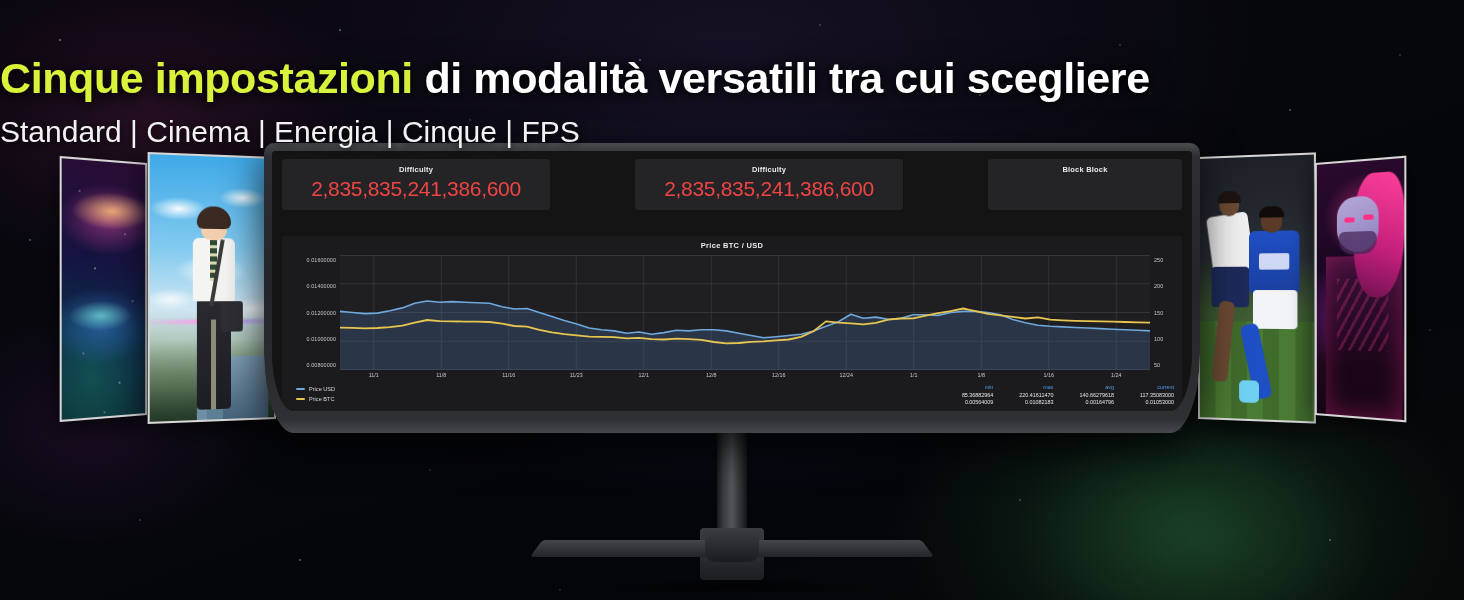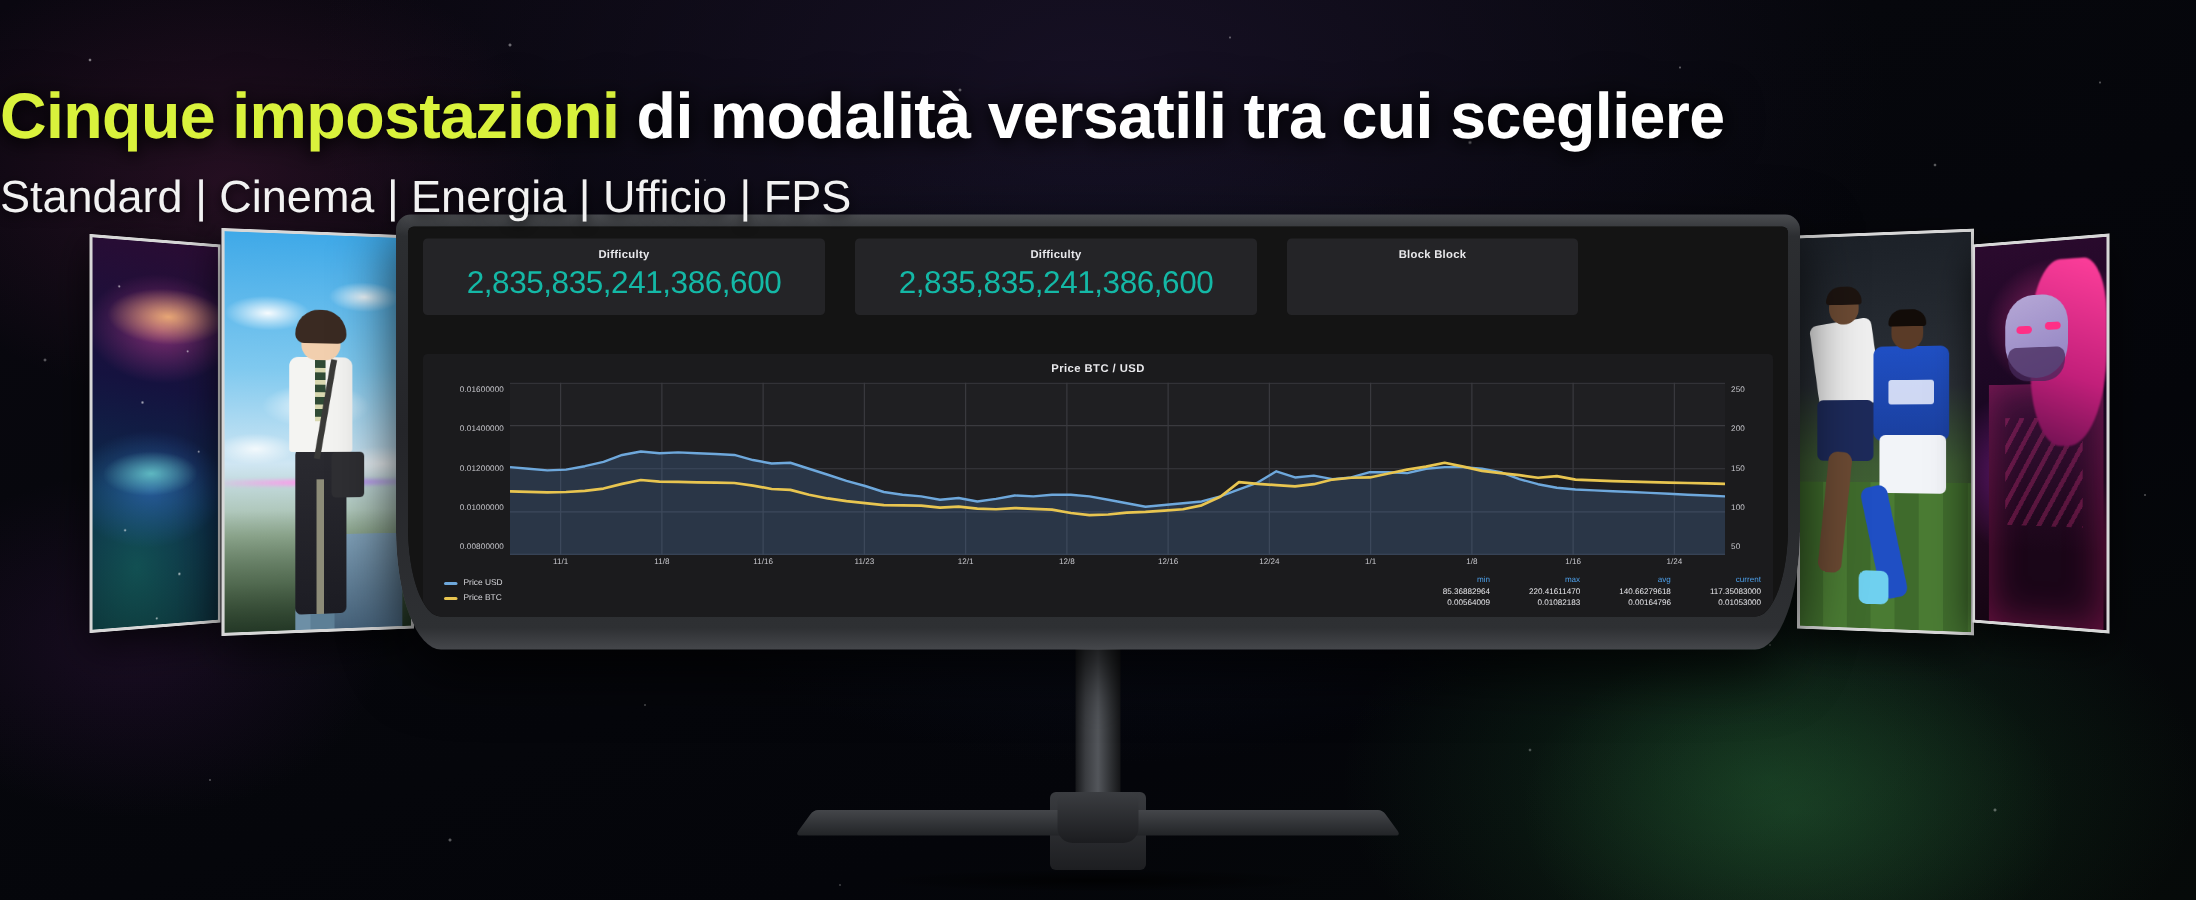--- a/index.html
+++ b/index.html
@@ -216,30 +216,30 @@
     background: #141414; overflow: hidden;
     border-radius: 4px 4px 22px 22px / 4px 4px 60px 60px;
   }
   .brand {
     position: absolute; left: 0; right: 0; bottom: 3px; text-align: center;
     font-size: 11px; letter-spacing: 3.2px; font-weight: 700; color: #c9ccd1;
   }
 
   
   .dash { position: absolute; inset: 0; background: #141414; padding: 8px 10px 0 10px; }
-  .kpis { display: flex; gap: 20px; }
+  .kpis { display: flex; gap: 20px; justify-content: space-between; }
   .kpi {
     background: #242427; border-radius: 3px; padding: 6px 8px 9px 8px;
     flex: 0 0 auto; text-align: center;
   }
   #kpi-difficulty-1 { width: 268px; }
   #kpi-difficulty-2 { width: 268px; }
   #kpi-block-reward { width: 194px; }
   .kpi-label { font-size: 7.5px; font-weight: 700; color: #e9e9ec; letter-spacing: .2px; }
-  .kpi-value { font-size: 21px; font-weight: 400; color: #14b8a6; margin-top: 3px; letter-spacing: -.3px; }
+  .kpi-value { font-size: 21px; font-weight: 400; color: #ef4444; margin-top: 3px; letter-spacing: -.3px; }
 
   .chart-card { margin-top: 26px; background: #1b1b1d; border-radius: 3px; padding: 5px 6px 4px 6px; }
   .chart-title { text-align: center; font-size: 7.5px; font-weight: 700; color: #e9e9ec; letter-spacing: .3px; }
 
   .plot-row { display: flex; margin-top: 5px; }
   .y-left, .y-right { display: flex; flex-direction: column; justify-content: space-between;
     font-size: 5.4px; color: #c7c7cc; letter-spacing: .1px; padding: 2px 0 2px 0; }
   .y-left { width: 52px; text-align: right; padding-right: 4px; }
   .y-right { width: 26px; text-align: left; padding-left: 4px; }
   .plot { position: relative; flex: 1; height: 115px; background: #1f1f22; }
@@ -295,21 +295,21 @@
 <body>
 
 <div class="stage">
   <div class="stars"></div>
 </div>
 
 <div class="headline-wrap">
   <div class="headline">
     <span class="hl">Cinque impostazioni</span><span> di modalità versatili tra cui scegliere</span>
   </div>
-  <div class="subline">Standard | Cinema | Energia | Ufficio | FPS</div>
+  <div class="subline">Standard | Cinema | Energia | Cinque | FPS</div>
 </div>
 
 <div class="panel" id="panel-galaxy">
   <div class="panel-inner galaxy-bg"></div>
 </div>
 
 <div class="panel" id="panel-anime">
   <div class="panel-inner anime-bg">
     <div class="anime-clouds"></div>
     <div class="anime-city"></div>

